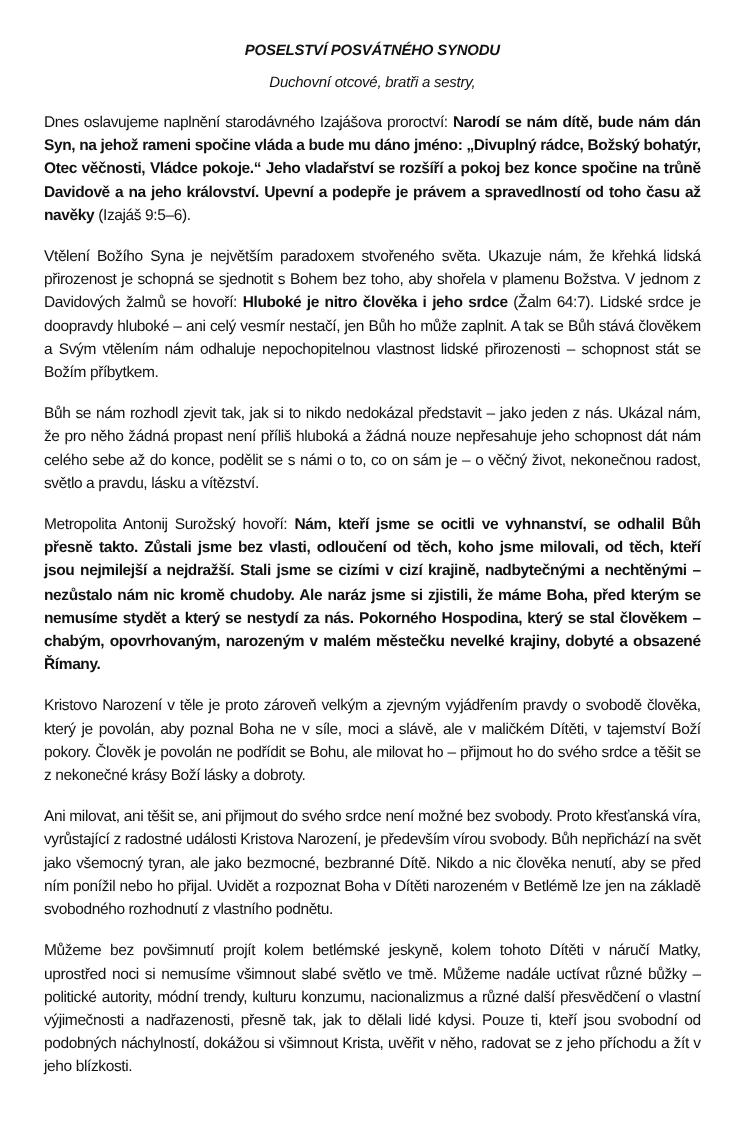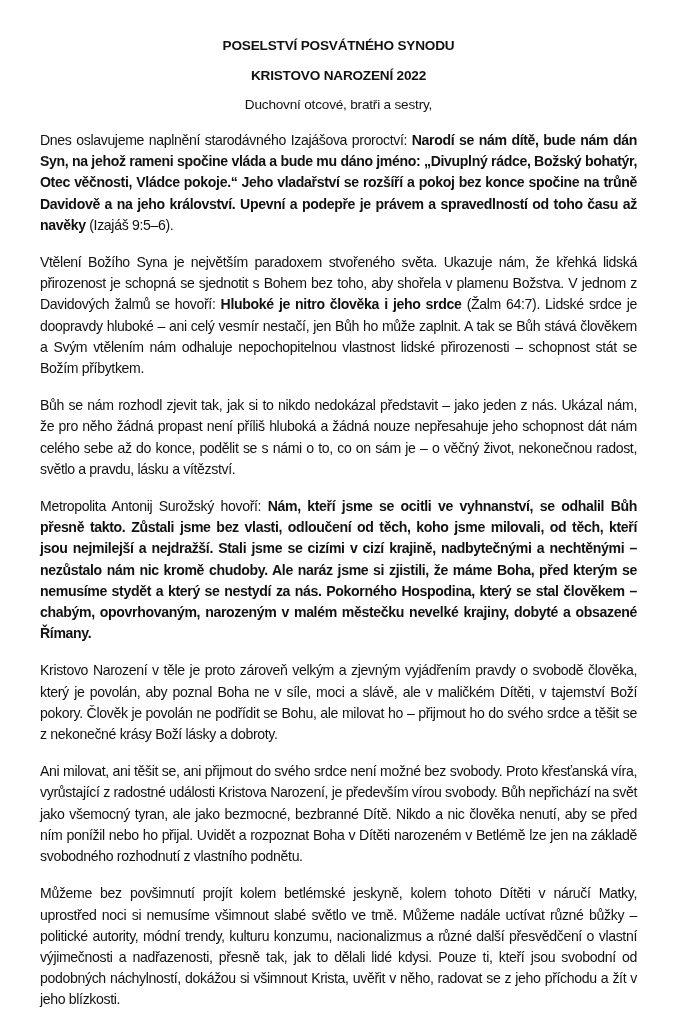--- a/index.html
+++ b/index.html
@@ -12,20 +12,21 @@
     position: relative;
     width: 677px; height: 1024px;
     box-sizing: border-box;
     padding: 38px 24px 0 24px;
   }
   .center {
     text-align: center;
     font-size: 13.6px;
     letter-spacing: -0.2px;
     margin: 14px;
+    font-style: italic;
   }
   .h { font-weight: bold; }
   .h1 { margin-top: 0; }
   .h2 { margin-top: 15px; }
   .h3 { margin-top: 15px; }
   .greet { margin-top: 14px; font-weight: normal; }
   .kristus { margin-top: 14px; font-weight: bold; }
   .para {
     font-size: 14.1px;
     line-height: 21.2px;
@@ -35,21 +36,20 @@
   }
   .p1 { margin-top: 18px; }
   .pn { margin-top: 15px; }
   b { font-weight: bold; }
 </style>
 </head>
 <body>
 
 <div class="page">
   <p class="center h h1">POSELSTVÍ POSVÁTNÉHO SYNODU</p>
-  <p class="center h h3">KRISTOVO NAROZENÍ 2022</p>
   <p class="center greet">Duchovní otcové, bratři a sestry,</p>
 
   <div id="paragraphs">
     <p class="para p1"><span>Dnes oslavujeme naplnění starodávného Izajášova proroctví: </span><b>Narodí se nám dítě, bude nám dán Syn, na jehož rameni spočine vláda a bude mu dáno jméno: „Divuplný rádce, Božský bohatýr, Otec věčnosti, Vládce pokoje.“ Jeho vladařství se rozšíří a pokoj bez konce spočine na trůně Davidově a na jeho království. Upevní a podepře je právem a spravedlností od toho času až navěky</b><span> (Izajáš 9:5–6).</span></p>
     <p class="para pn"><span>Vtělení Božího Syna je největším paradoxem stvořeného světa. Ukazuje nám, že křehká lidská přirozenost je schopná se sjednotit s Bohem bez toho, aby shořela v plamenu Božstva. V jednom z Davidových žalmů se hovoří: </span><b>Hluboké je nitro člověka i jeho srdce</b><span> (Žalm 64:7). Lidské srdce je doopravdy hluboké – ani celý vesmír nestačí, jen Bůh ho může zaplnit. A tak se Bůh stává člověkem a Svým vtělením nám odhaluje nepochopitelnou vlastnost lidské přirozenosti – schopnost stát se Božím příbytkem.</span></p>
     <p class="para pn"><span>Bůh se nám rozhodl zjevit tak, jak si to nikdo nedokázal představit – jako jeden z nás. Ukázal nám, že pro něho žádná propast není příliš hluboká a žádná nouze nepřesahuje jeho schopnost dát nám celého sebe až do konce, podělit se s námi o to, co on sám je – o věčný život, nekonečnou radost, světlo a pravdu, lásku a vítězství.</span></p>
     <p class="para pn"><span>Metropolita Antonij Surožský hovoří: </span><b>Nám, kteří jsme se ocitli ve vyhnanství, se odhalil Bůh přesně takto. Zůstali jsme bez vlasti, odloučení od těch, koho jsme milovali, od těch, kteří jsou nejmilejší a nejdražší. Stali jsme se cizími v cizí krajině, nadbytečnými a nechtěnými – nezůstalo nám nic kromě chudoby. Ale naráz jsme si zjistili, že máme Boha, před kterým se nemusíme stydět a který se nestydí za nás. Pokorného Hospodina, který se stal člověkem – chabým, opovrhovaným, narozeným v malém městečku nevelké krajiny, dobyté a obsazené Římany.</b></p>
     <p class="para pn"><span>Kristovo Narození v těle je proto zároveň velkým a zjevným vyjádřením pravdy o svobodě člověka, který je povolán, aby poznal Boha ne v síle, moci a slávě, ale v maličkém Dítěti, v tajemství Boží pokory. Člověk je povolán ne podřídit se Bohu, ale milovat ho – přijmout ho do svého srdce a těšit se z nekonečné krásy Boží lásky a dobroty.</span></p>
     <p class="para pn"><span>Ani milovat, ani těšit se, ani přijmout do svého srdce není možné bez svobody. Proto křesťanská víra, vyrůstající z radostné události Kristova Narození, je především vírou svobody. Bůh nepřichází na svět jako všemocný tyran, ale jako bezmocné, bezbranné Dítě. Nikdo a nic člověka nenutí, aby se před ním ponížil nebo ho přijal. Uvidět a rozpoznat Boha v Dítěti narozeném v Betlémě lze jen na základě svobodného rozhodnutí z vlastního podnětu.</span></p>
     <p class="para pn"><span>Můžeme bez povšimnutí projít kolem betlémské jeskyně, kolem tohoto Dítěti v náručí Matky, uprostřed noci si nemusíme všimnout slabé světlo ve tmě. Můžeme nadále uctívat různé bůžky – politické autority, módní trendy, kulturu konzumu, nacionalizmus a různé další přesvědčení o vlastní výjimečnosti a nadřazenosti, přesně tak, jak to dělali lidé kdysi. Pouze ti, kteří jsou svobodní od podobných náchylností, dokážou si všimnout Krista, uvěřit v něho, radovat se z jeho příchodu a žít v jeho blízkosti.</span></p>

